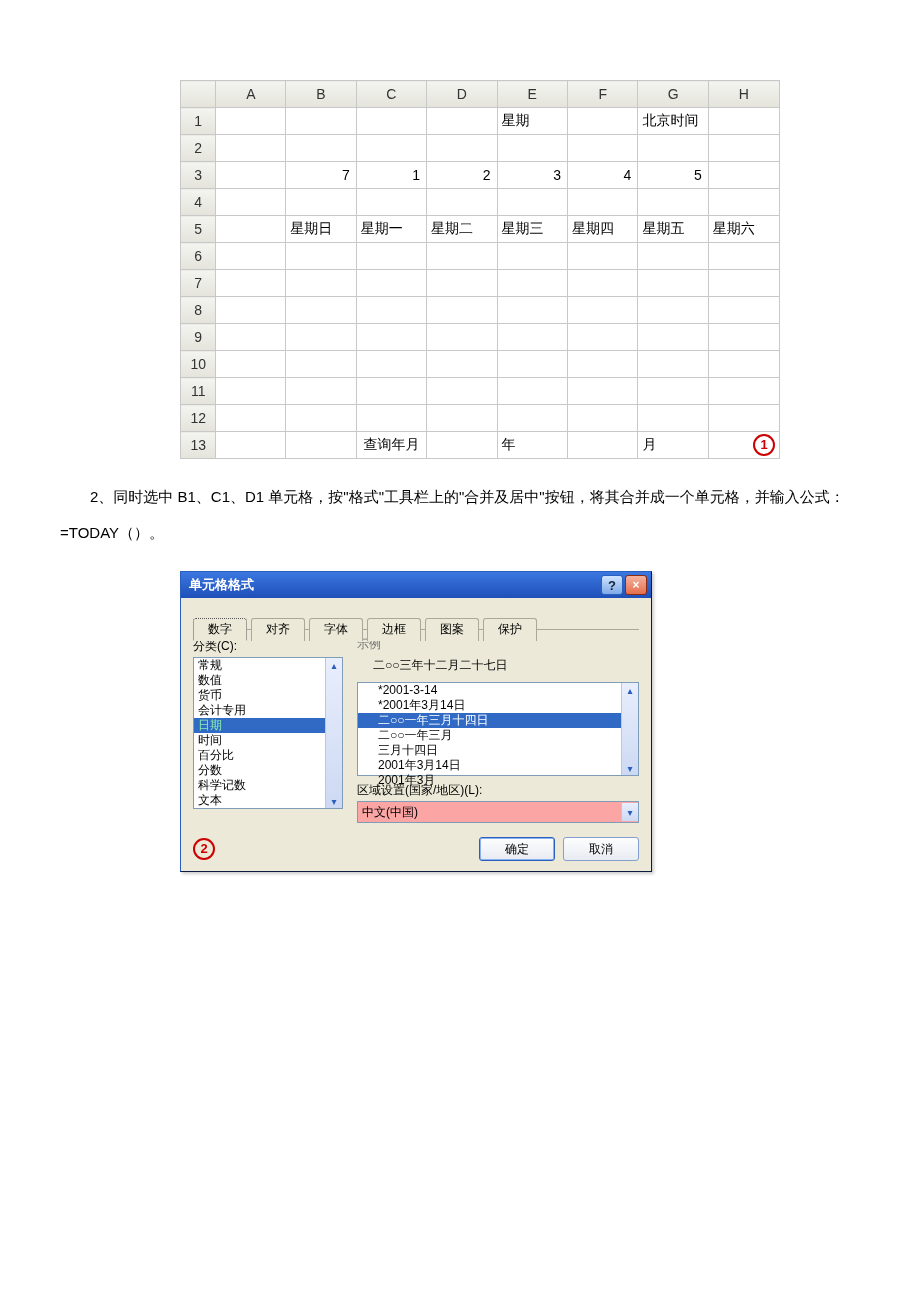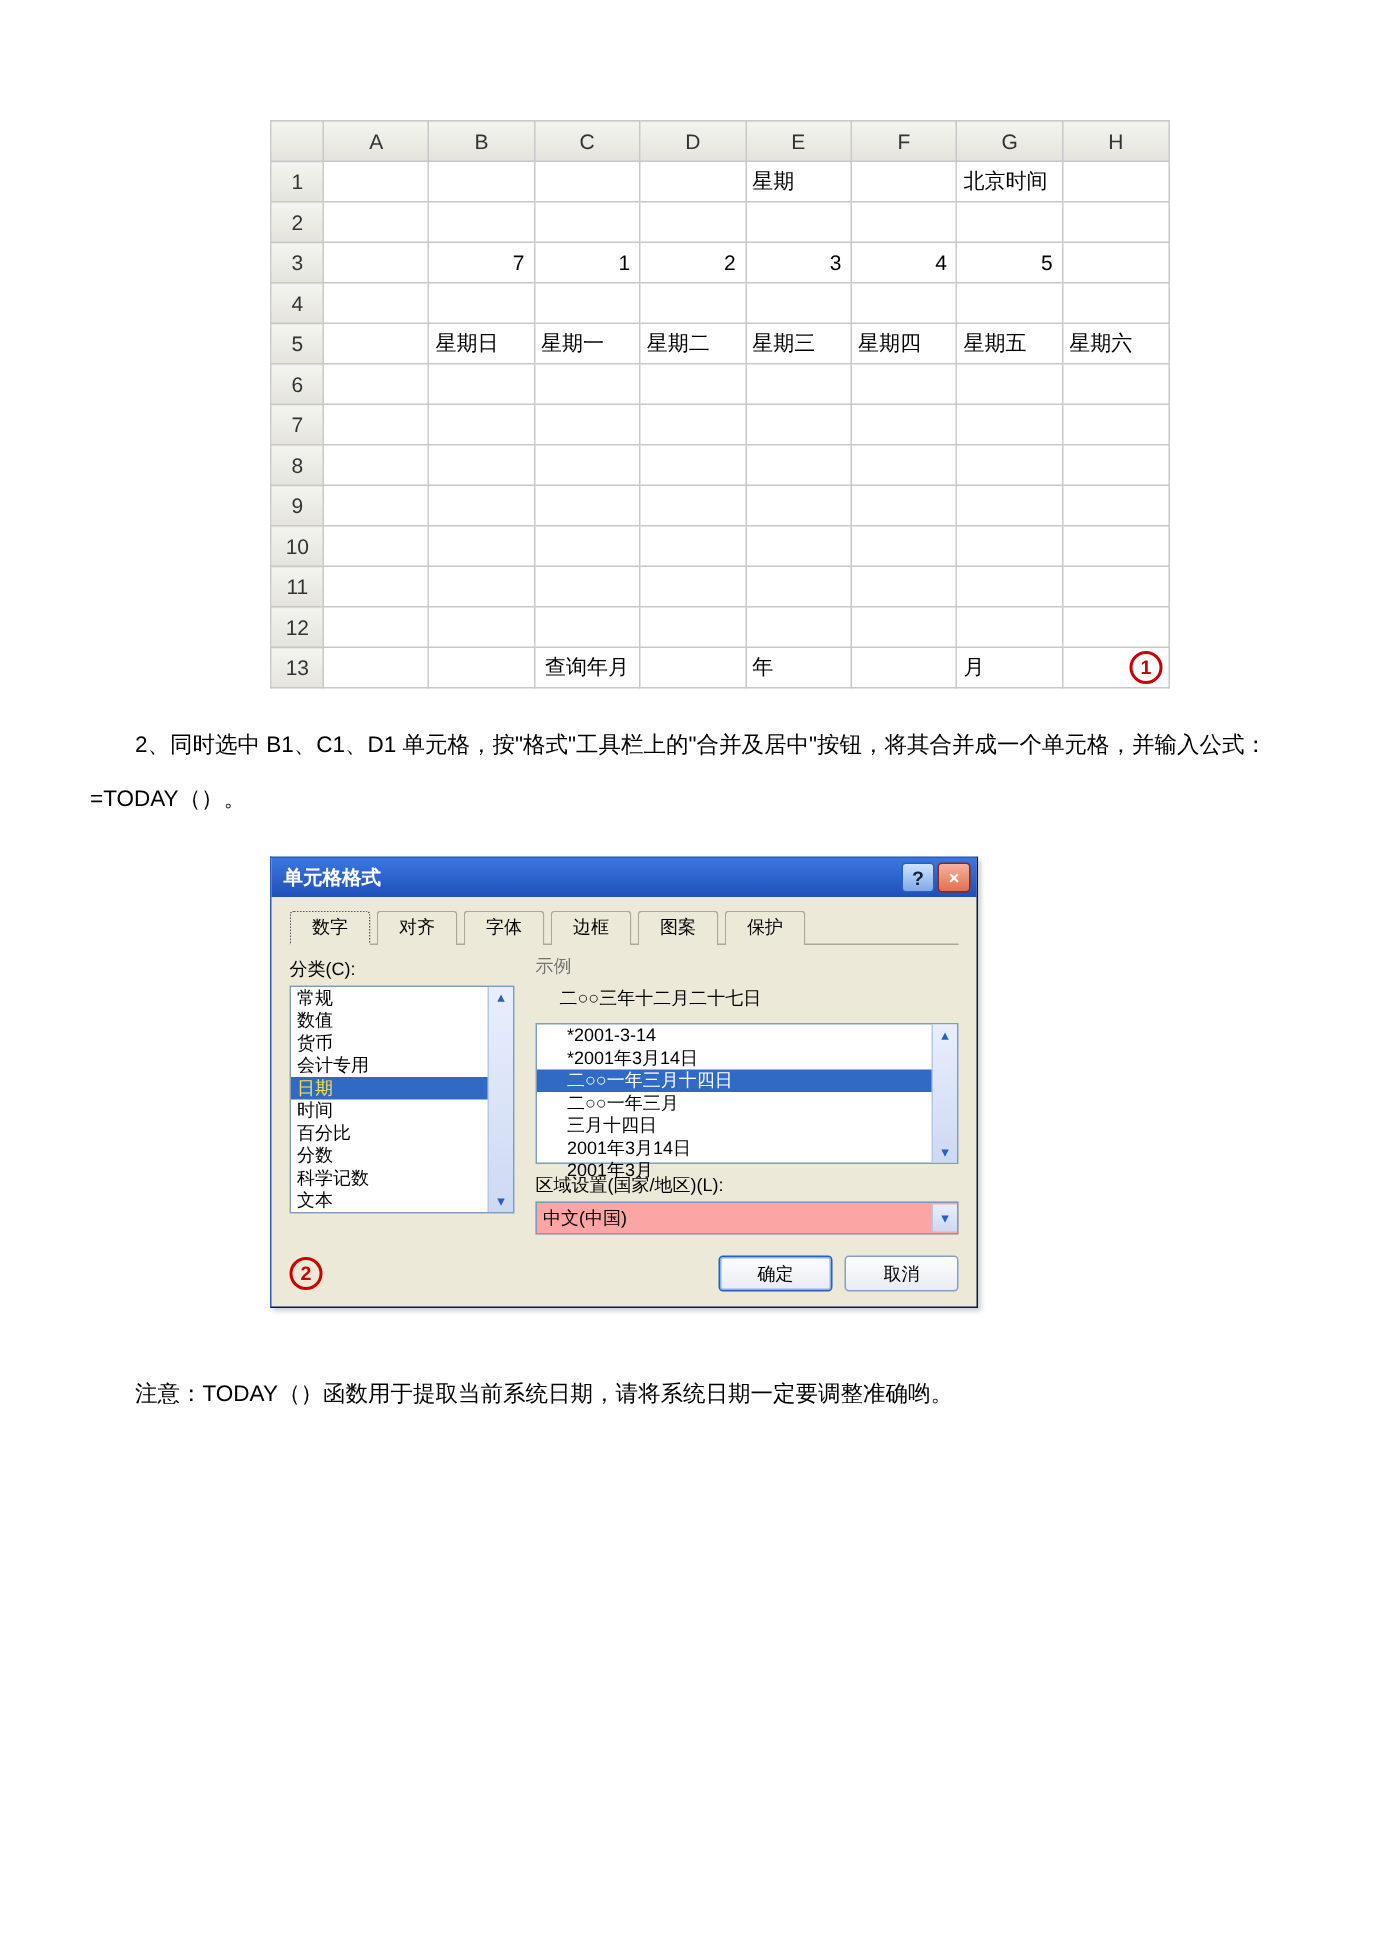--- a/index.html
+++ b/index.html
@@ -69,39 +69,39 @@
   }
   .tb-help {
     width: 20px; height: 18px; background: linear-gradient(#cfe3ff,#7fa9e8);
     border: 1px solid #2a5fbd; border-radius: 3px; color:#123; display:flex;align-items:center;justify-content:center;
     font-weight:bold; font-family: Arial;
   }
   .dlg-body { padding: 8px 12px 8px 12px; }
   .tabs { display:flex; gap: 4px; border-bottom: 1px solid #aca899; margin-bottom: 6px; }
   .tab {
     padding: 2px 14px; border: 1px solid #aca899; border-bottom: none;
-    background: #ece9d8; border-radius: 3px 3px 0 0; position: relative; top:1px;
+    background: #ece9d8; border-radius: 3px 3px 0 0; position: relative; top:12px;
     font-size: 12px;
   }
   .tab.active {
     border: 1px dotted #555; border-bottom: 1px solid #ece9d8;
     background: #ece9d8;
   }
 
   .cols { display: flex; gap: 14px; }
   .leftcol { width: 150px; }
   .rightcol { flex: 1; }
   .lbl { font-size: 12px; margin: 2px 0; }
   .sample { color: #737373; font-size: 12px; margin-bottom: 2px; }
   .listbox {
     border: 1px solid #7f9db9; background: #fff; height: 150px; overflow: hidden;
     font-size: 12px; position: relative;
   }
   .listbox .item { padding: 0 4px; line-height: 15px; white-space: nowrap; }
-  .listbox .item.sel { background: #316ac5; color: #fde047; }
+  .listbox .item.sel { background: #316ac5; color: #86efac; }
   .lb-scroll {
     position:absolute; right:0; top:0; bottom:0; width:16px;
     background: linear-gradient(#e8eefc,#cdd9f3);
     border-left:1px solid #b8c7e6;
     display:flex; flex-direction:column; justify-content:space-between; align-items:center;
     font-size:10px; color:#2a5fbd;
   }
   .lb-scroll .arrow{ width:14px;height:14px; display:flex;align-items:center;justify-content:center;}
 
   .typebox {
@@ -373,15 +373,14 @@
       <div class="dlg-footer">
         <span class="circle">2</span>
         <div class="btns">
           <div class="winbtn primary">确定</div>
           <div class="winbtn">取消</div>
         </div>
       </div>
     </div>
   </div>
 
-  <p class="para indent" style="margin-top:40px">注意：TODAY（）函数用于提取当前系统日期，请将系统日期一定要调整准确哟。</p>
 
 </div>
 
 </body></html>

